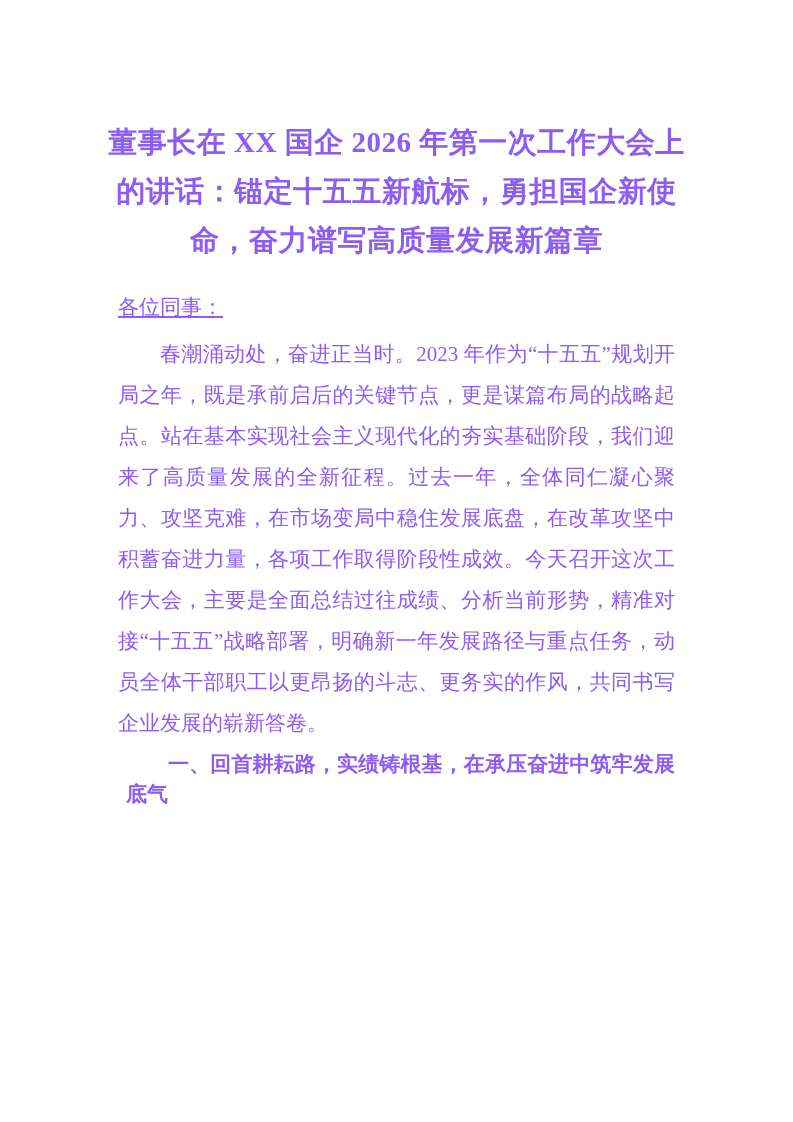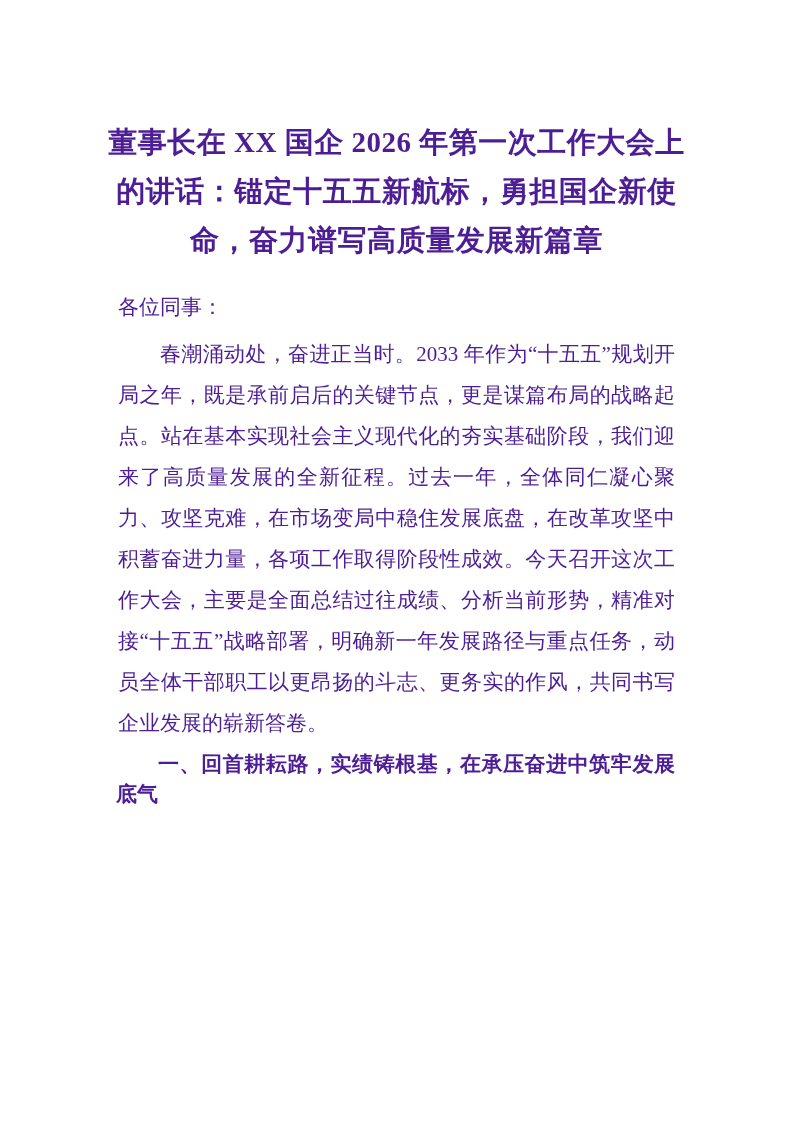--- a/index.html
+++ b/index.html
@@ -6,66 +6,67 @@
     margin: 0;
     padding: 0;
     background: #ffffff;
   }
   .page {
     position: relative;
     width: 793px;
     height: 1122px;
     margin: 0 auto;
     background: #ffffff;
-    color: #4c1d95;
+    color: #8b5cf6;
     box-sizing: border-box;
     padding: 118px 96px 3px 96px;
     overflow: hidden;
     font-family: "Liberation Serif", serif;
   }
   .doc-title {
     margin: 0;
     font-size: 29px;
     line-height: 49px;
     font-weight: bold;
     text-align: center;
     font-family: "Liberation Serif", serif;
     letter-spacing: 0.5px;
   }
   .salutation {
     margin: 22px 22px 0 22px;
     font-size: 21px;
     line-height: 41px;
     text-indent: 0;
+    text-decoration: underline;
   }
   .body-para {
     margin: 6px 22px 0 22px;
     font-size: 21px;
     line-height: 41px;
     text-align: justify;
     text-justify: inter-ideograph;
     text-indent: 2em;
     word-break: normal;
   }
   .section-heading {
-    margin: 5px 22px 0 20px;
+    margin: 5px 22px 0 30px;
     font-size: 21px;
     line-height: 30px;
     font-weight: bold;
     font-family: "Liberation Sans", sans-serif;
     text-align: justify;
     text-justify: inter-ideograph;
     text-indent: 2em;
   }
 </style>
 </head>
 <body>
 
 <div class="page">
   <h1 class="doc-title">董事长在 XX 国企 2026 年第一次工作大会上的讲话：锚定十五五新航标，勇担国企新使命，奋力谱写高质量发展新篇章</h1>
 
   <p class="salutation">各位同事：</p>
 
-  <p class="body-para">春潮涌动处，奋进正当时。2033 年作为“十五五”规划开局之年，既是承前启后的关键节点，更是谋篇布局的战略起点。站在基本实现社会主义现代化的夯实基础阶段，我们迎来了高质量发展的全新征程。过去一年，全体同仁凝心聚力、攻坚克难，在市场变局中稳住发展底盘，在改革攻坚中积蓄奋进力量，各项工作取得阶段性成效。今天召开这次工作大会，主要是全面总结过往成绩、分析当前形势，精准对接“十五五”战略部署，明确新一年发展路径与重点任务，动员全体干部职工以更昂扬的斗志、更务实的作风，共同书写企业发展的崭新答卷。</p>
+  <p class="body-para">春潮涌动处，奋进正当时。2023 年作为“十五五”规划开局之年，既是承前启后的关键节点，更是谋篇布局的战略起点。站在基本实现社会主义现代化的夯实基础阶段，我们迎来了高质量发展的全新征程。过去一年，全体同仁凝心聚力、攻坚克难，在市场变局中稳住发展底盘，在改革攻坚中积蓄奋进力量，各项工作取得阶段性成效。今天召开这次工作大会，主要是全面总结过往成绩、分析当前形势，精准对接“十五五”战略部署，明确新一年发展路径与重点任务，动员全体干部职工以更昂扬的斗志、更务实的作风，共同书写企业发展的崭新答卷。</p>
 
   <h2 class="section-heading">一、回首耕耘路，实绩铸根基，在承压奋进中筑牢发展底气</h2>
 
 </div>
 
 </body></html>

